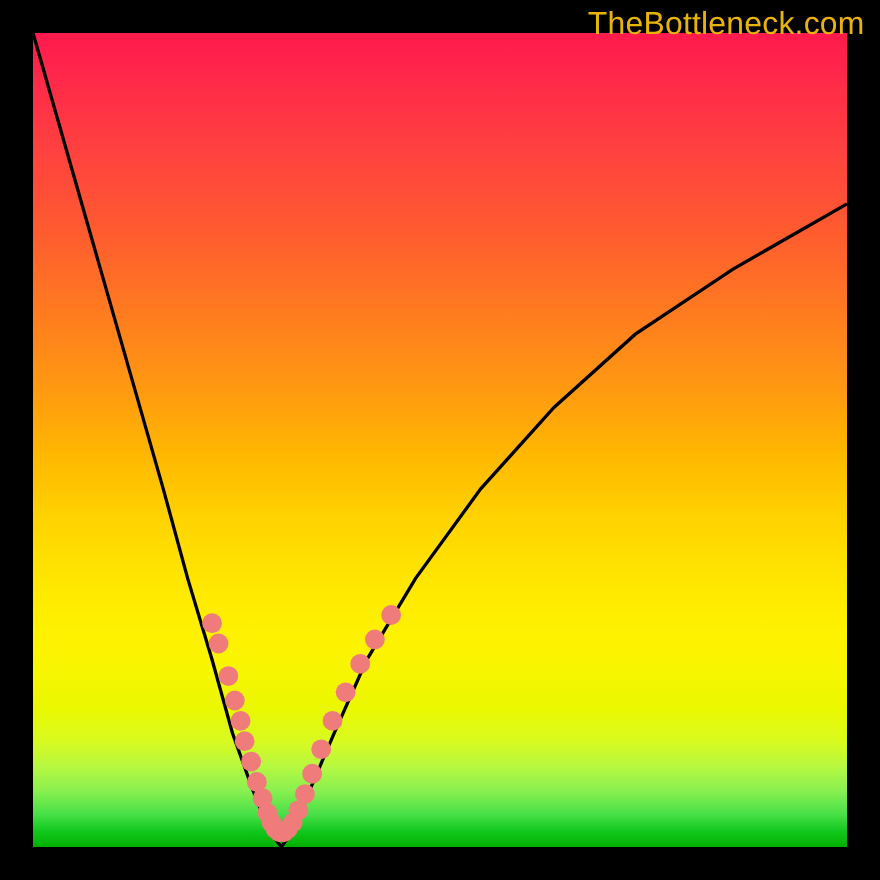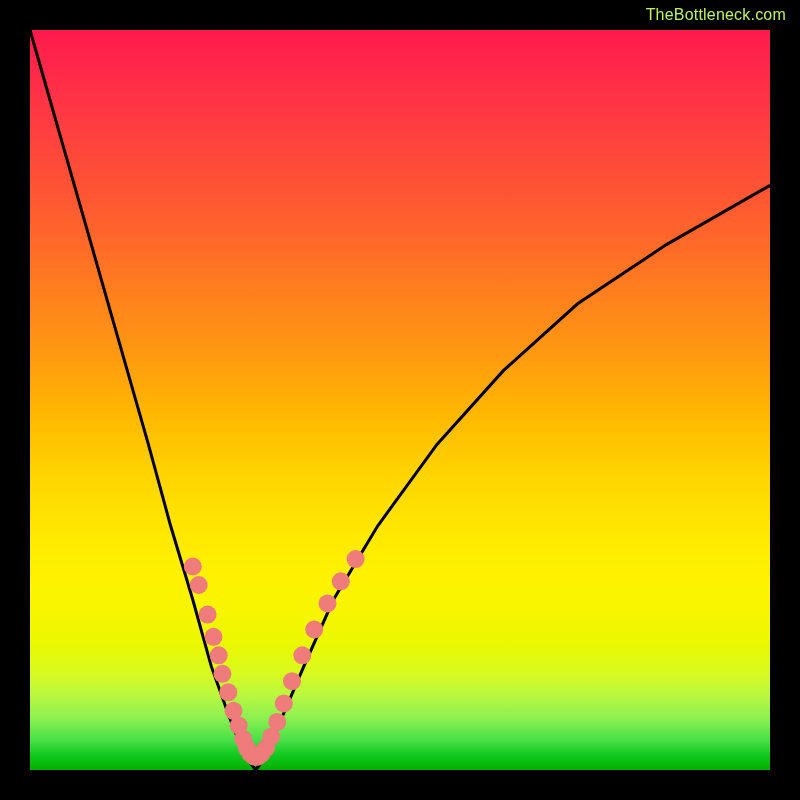--- a/index.html
+++ b/index.html
@@ -45,22 +45,22 @@
       #8cf050 93%,
       #48e048 96%,
       #12c81e 98%,
       #00b000 100%
     );
   }
   .watermark {
     position: absolute;
     top: 6px;
     right: 14px;
-    color: #bef264;
-    font-size: 16px;
+    color: #eab308;
+    font-size: 29px;
     font-weight: 500;
     letter-spacing: 0.2px;
     user-select: none;
   }
   svg.curve {
     position: absolute;
     left: 0;
     top: 0;
     width: 740px;
     height: 740px;

